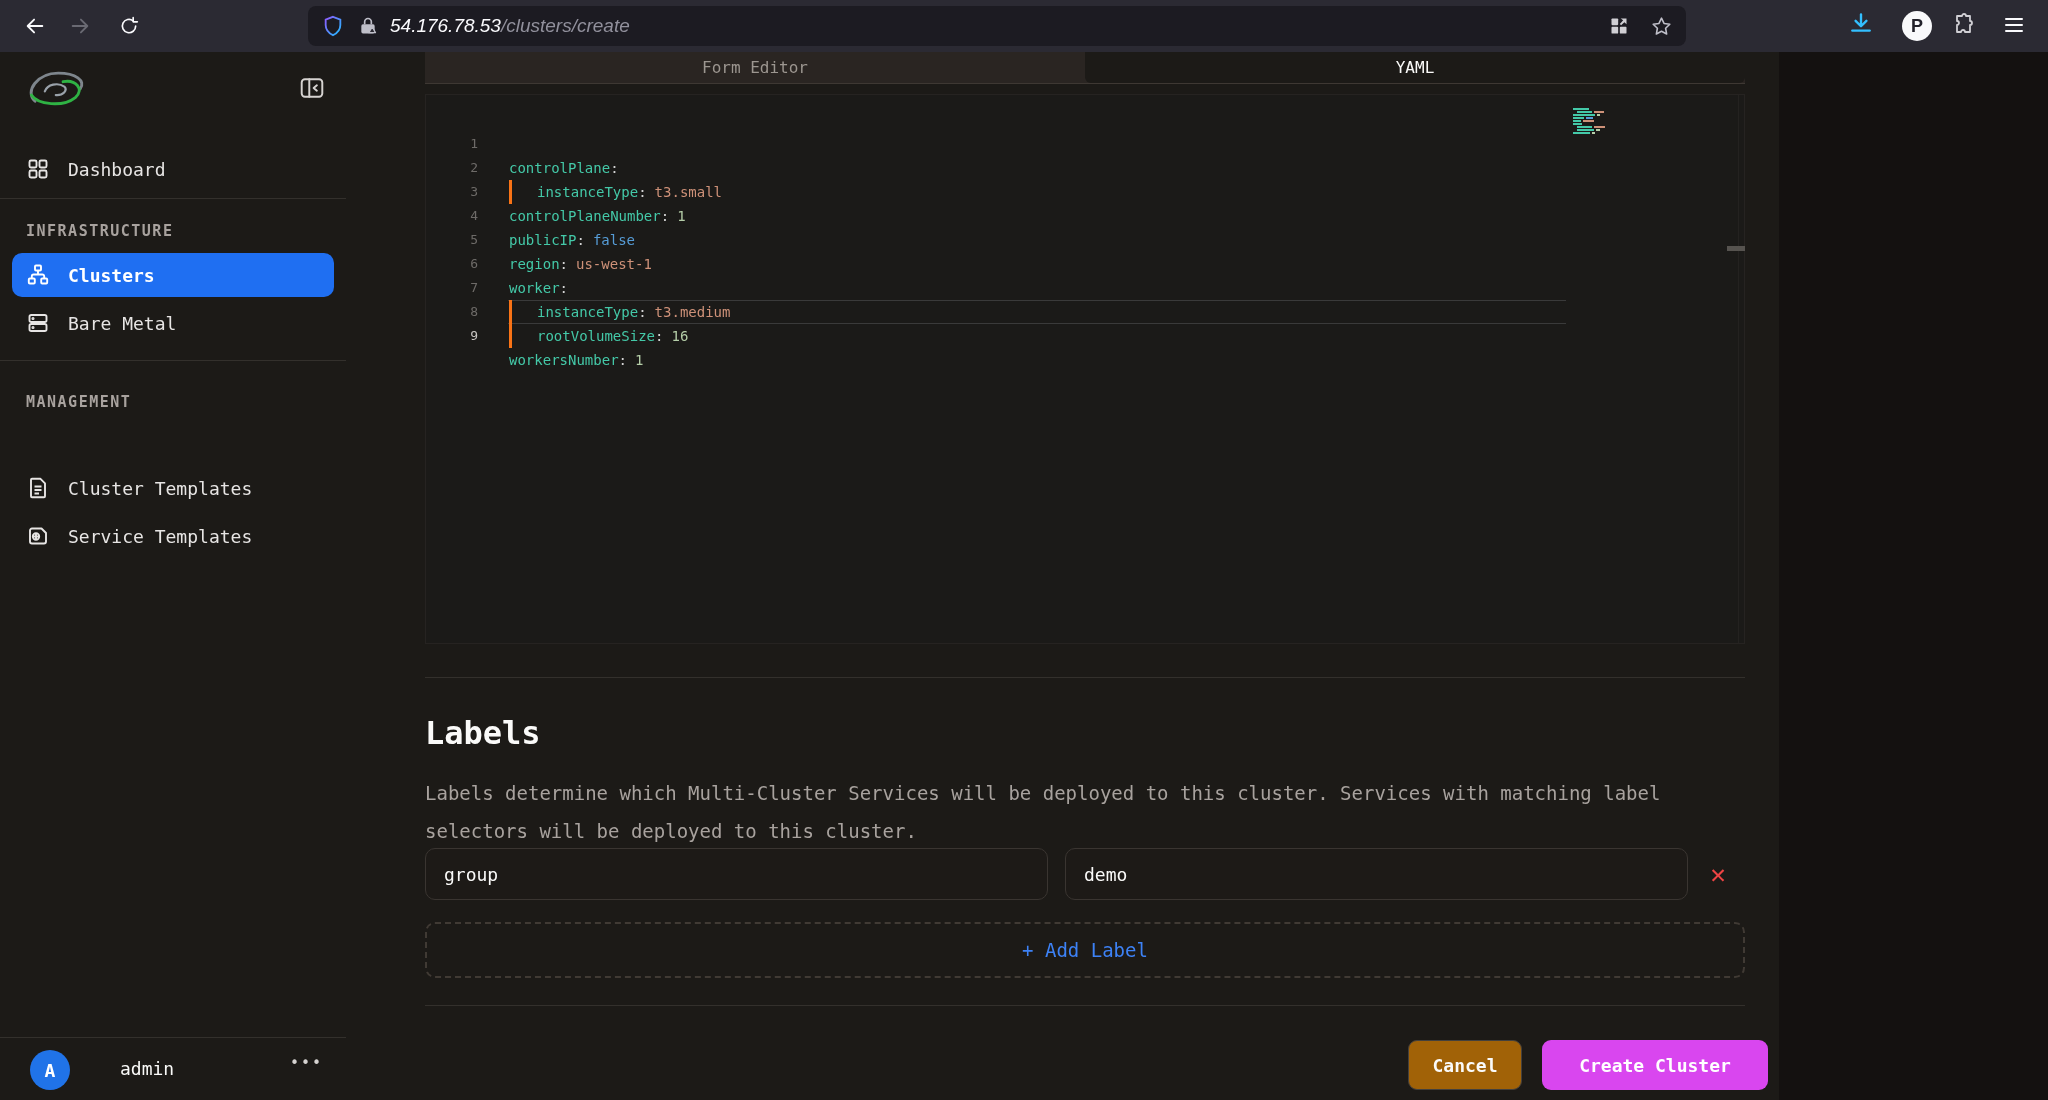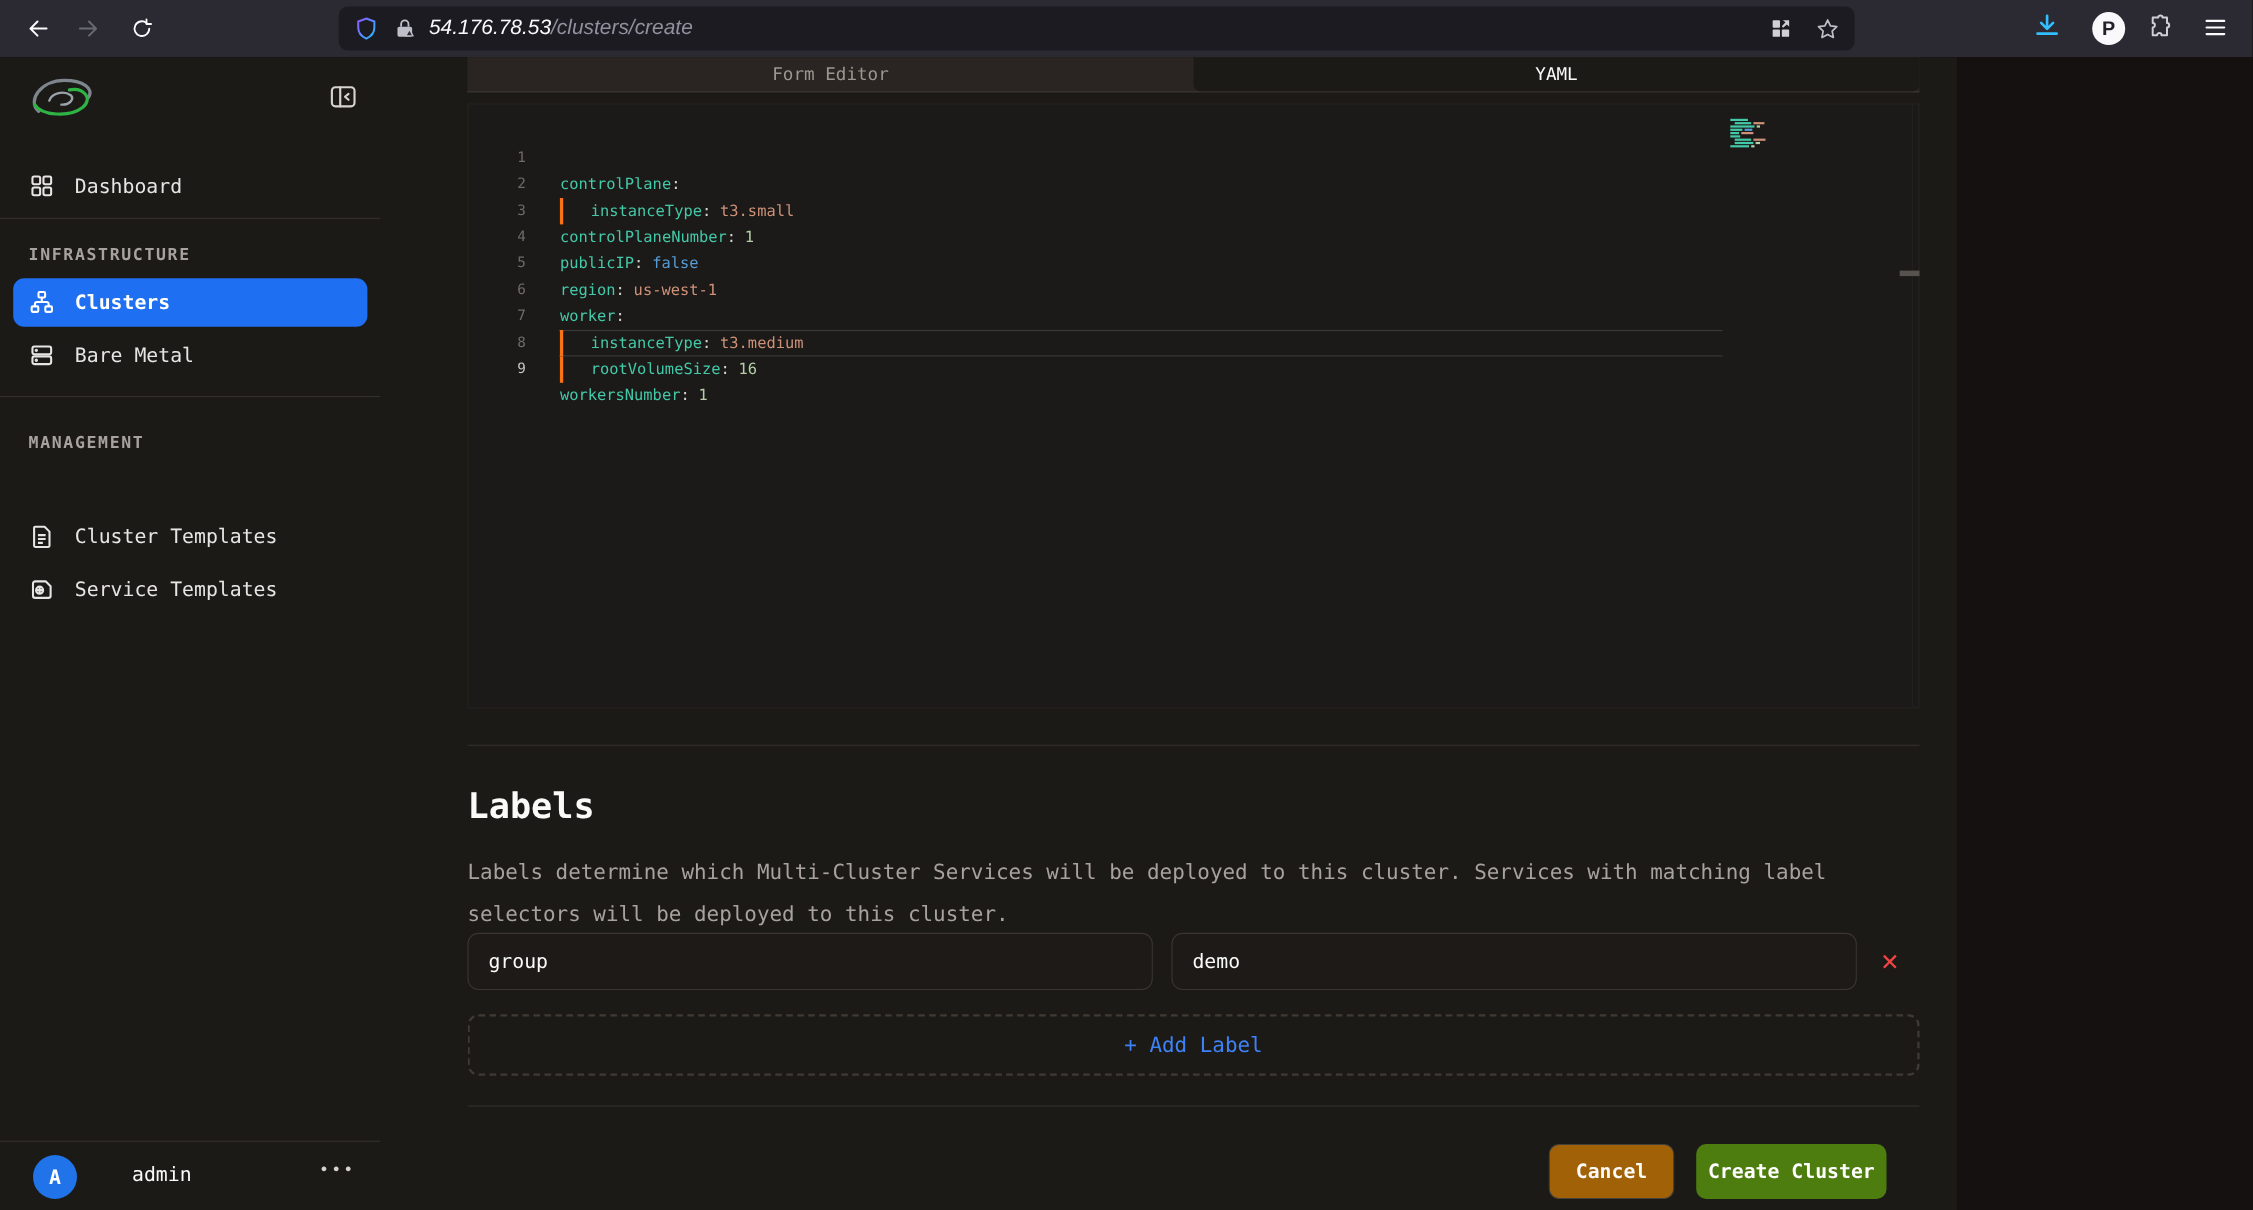--- a/index.html
+++ b/index.html
@@ -89,21 +89,21 @@
   .remove-x{position:absolute;left:1356px;top:806px;width:32px;height:32px;color:#ef4444;
             font-size:26px;line-height:32px;text-align:center;}
   .add-label{position:absolute;left:79px;top:870px;width:1320px;height:56px;border:2px dashed #403a34;
              border-radius:10px;display:flex;align-items:center;justify-content:center;
              color:#3d82f6;font-size:19px;box-sizing:border-box;}
 
   
   .btn{position:absolute;top:988px;height:50px;border-radius:9px;display:flex;align-items:center;
        justify-content:center;font-size:18px;font-weight:bold;box-sizing:border-box;}
   .btn-cancel{left:1062px;width:114px;border:1px solid #44403c;color:#fafaf9;background:#a16207;}
-  .btn-create{left:1196px;width:173px;background:#4d7c0f;color:#ffffff;}
+  .btn-create{left:1196px;width:226px;background:#d946ef;color:#ffffff;}
 </style>
 </head>
 <body>
 
 <div class="stage">
 
   <div class="chrome">
     <div class="nav-btn" style="left:17px">
       <svg width="22" height="22" viewBox="0 0 24 24" fill="none" stroke="#fbfbfe" stroke-width="2" stroke-linecap="round" stroke-linejoin="round">
           <path d="M20 12H5M11 5l-7 7 7 7"></path>

